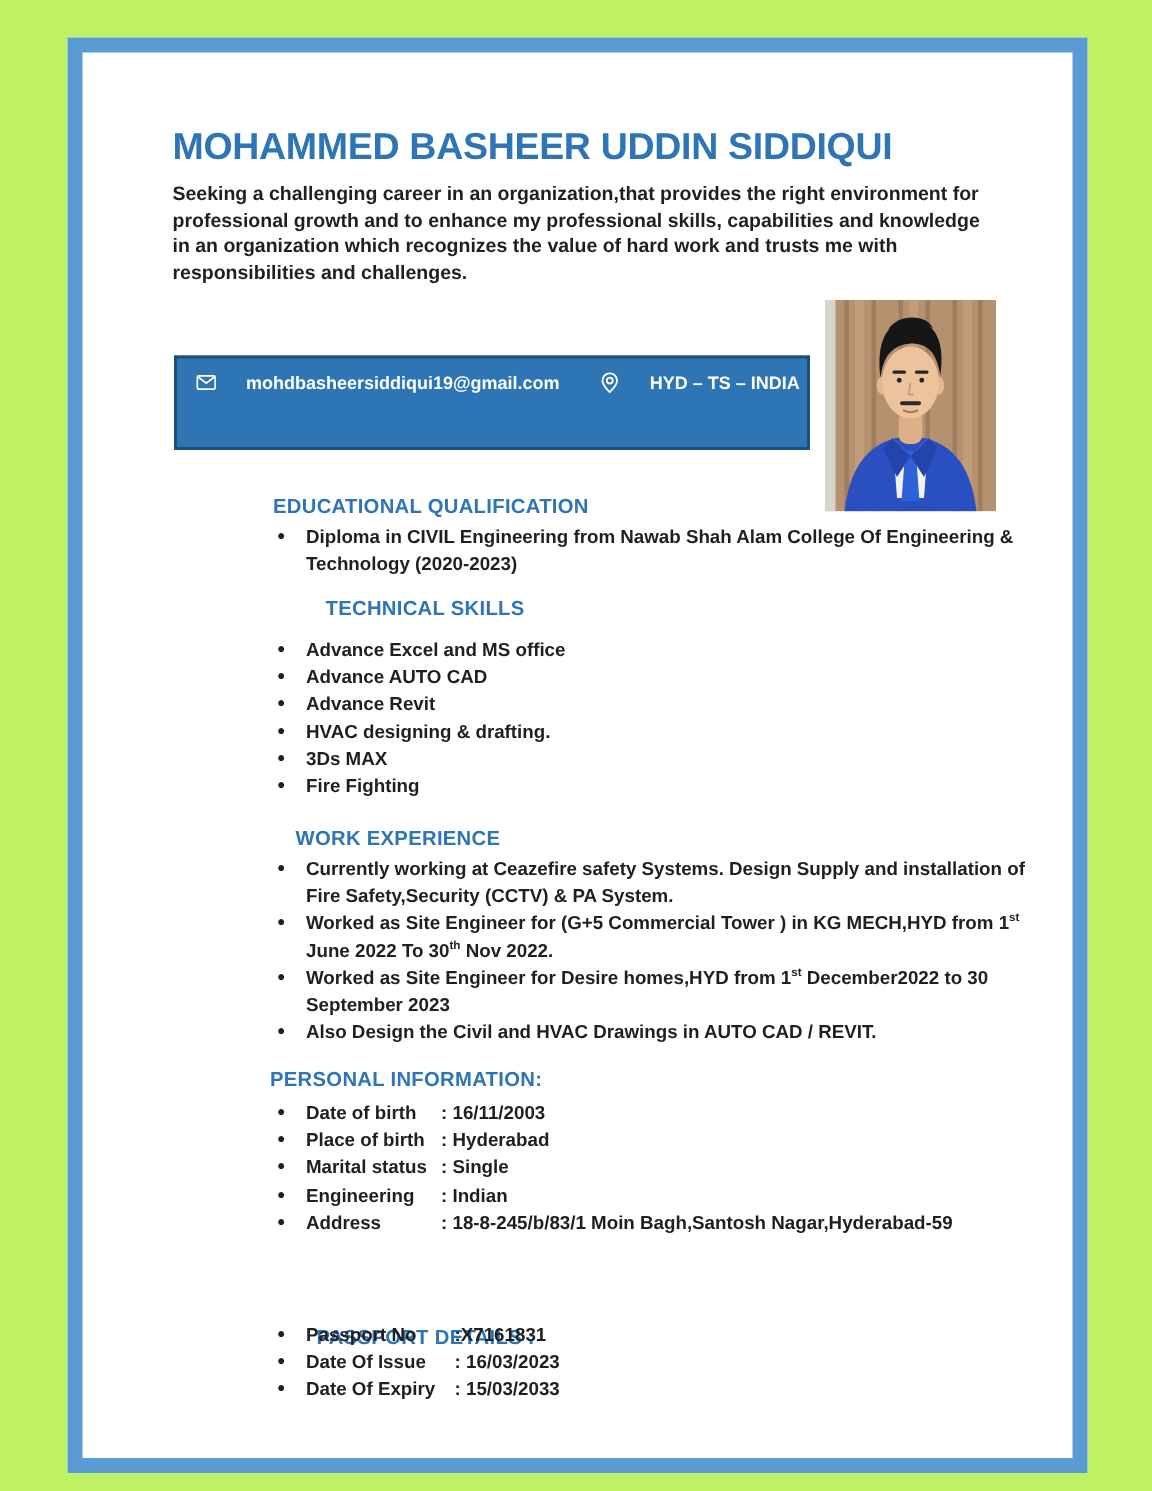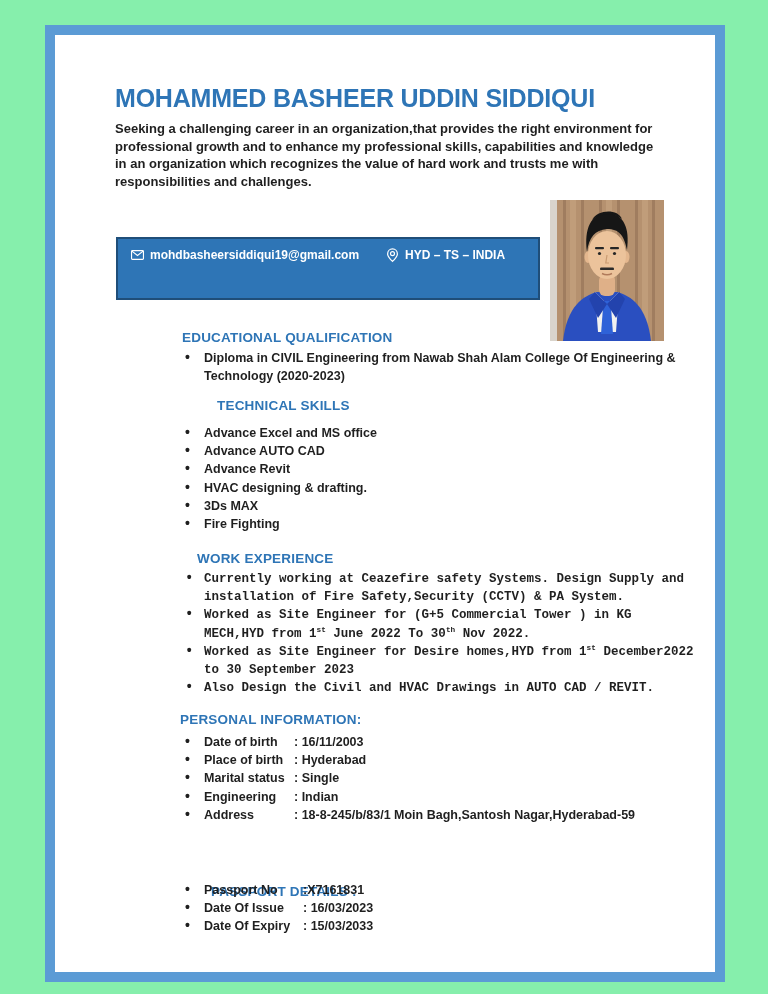--- a/index.html
+++ b/index.html
@@ -9,42 +9,42 @@
     --bar-border:#1f4e79;
     --body-text:#1f1f1f;
   }
   *{margin:0;padding:0;box-sizing:border-box;}
   html,body{background:#ffffff;}
   body{
     width:768px;height:994px;
     font-family:"Liberation Sans", sans-serif;
     position:relative;overflow:hidden;
   }
-  .page{position:relative;width:768px;height:994px;background:#86efac;font-weight:700;}
+  .page{position:relative;width:768px;height:994px;background:#bef264;font-weight:700;}
   .frame{
     position:absolute;left:45px;top:25px;width:680px;height:957px;
     border:10px solid var(--frame-border);background:#fff;
   }
   .candidate-name{
     position:absolute;left:115px;top:84px;
     font-size:25px;letter-spacing:-0.2px;color:var(--accent);white-space:nowrap;
   }
   .objective{
     position:absolute;left:115px;top:120px;width:548px;
     font-size:13px;line-height:17.6px;color:var(--body-text);
   }
   .contact-bar{
     position:absolute;left:116px;top:237px;width:424px;height:63px;
     background:var(--bar-fill);border:2px solid var(--bar-border);
     color:#fff;font-size:12px;
     display:flex;flex-direction:column;justify-content:space-between;
     padding:8px 12px;
   }
   .contact-row{display:flex;align-items:center;}
-  .contact-item{display:flex;align-items:center;gap:5px;white-space:nowrap;}
+  .contact-item{display:flex;align-items:center;gap:19px;white-space:nowrap;}
   .contact-item.location{margin-left:26px;}
   .contact-item svg{display:block;}
   .photo{
     position:absolute;left:550px;top:200px;width:114px;height:141px;overflow:hidden;
   }
   .photo svg{display:block;width:114px;height:141px;}
   .sec-heading{
     position:absolute;color:var(--accent);font-size:13.5px;letter-spacing:0.2px;white-space:nowrap;
   }
   .h-edu{left:182px;top:330px;}
@@ -55,21 +55,21 @@
   ul.doc-list{
     position:absolute;list-style:none;
     font-size:12.5px;line-height:18.2px;color:var(--body-text);
   }
   ul.doc-list li{position:relative;padding-left:22px;}
   ul.doc-list li::before{
     content:"\2022";position:absolute;left:3px;top:-1px;font-size:14px;
   }
   .l-edu{left:182px;top:349px;width:498px;}
   .l-skl{left:182px;top:424px;width:420px;}
-  .l-exp{left:182px;top:570px;width:514px;font-family:Liberation Mono, monospace;}
+  .l-exp{left:182px;top:570px;width:514px;}
   .l-per{left:182px;top:733px;width:525px;line-height:18.4px;}
   .l-pas{left:182px;top:881px;width:430px;line-height:18.8px;}
   .l-per .row-label{display:inline-block;width:90px;}
   .l-pas .row-label{display:inline-block;width:99px;}
   sup{font-size:0.62em;line-height:0;}
 </style>
 </head>
 <body>
 
 <div class="page">

